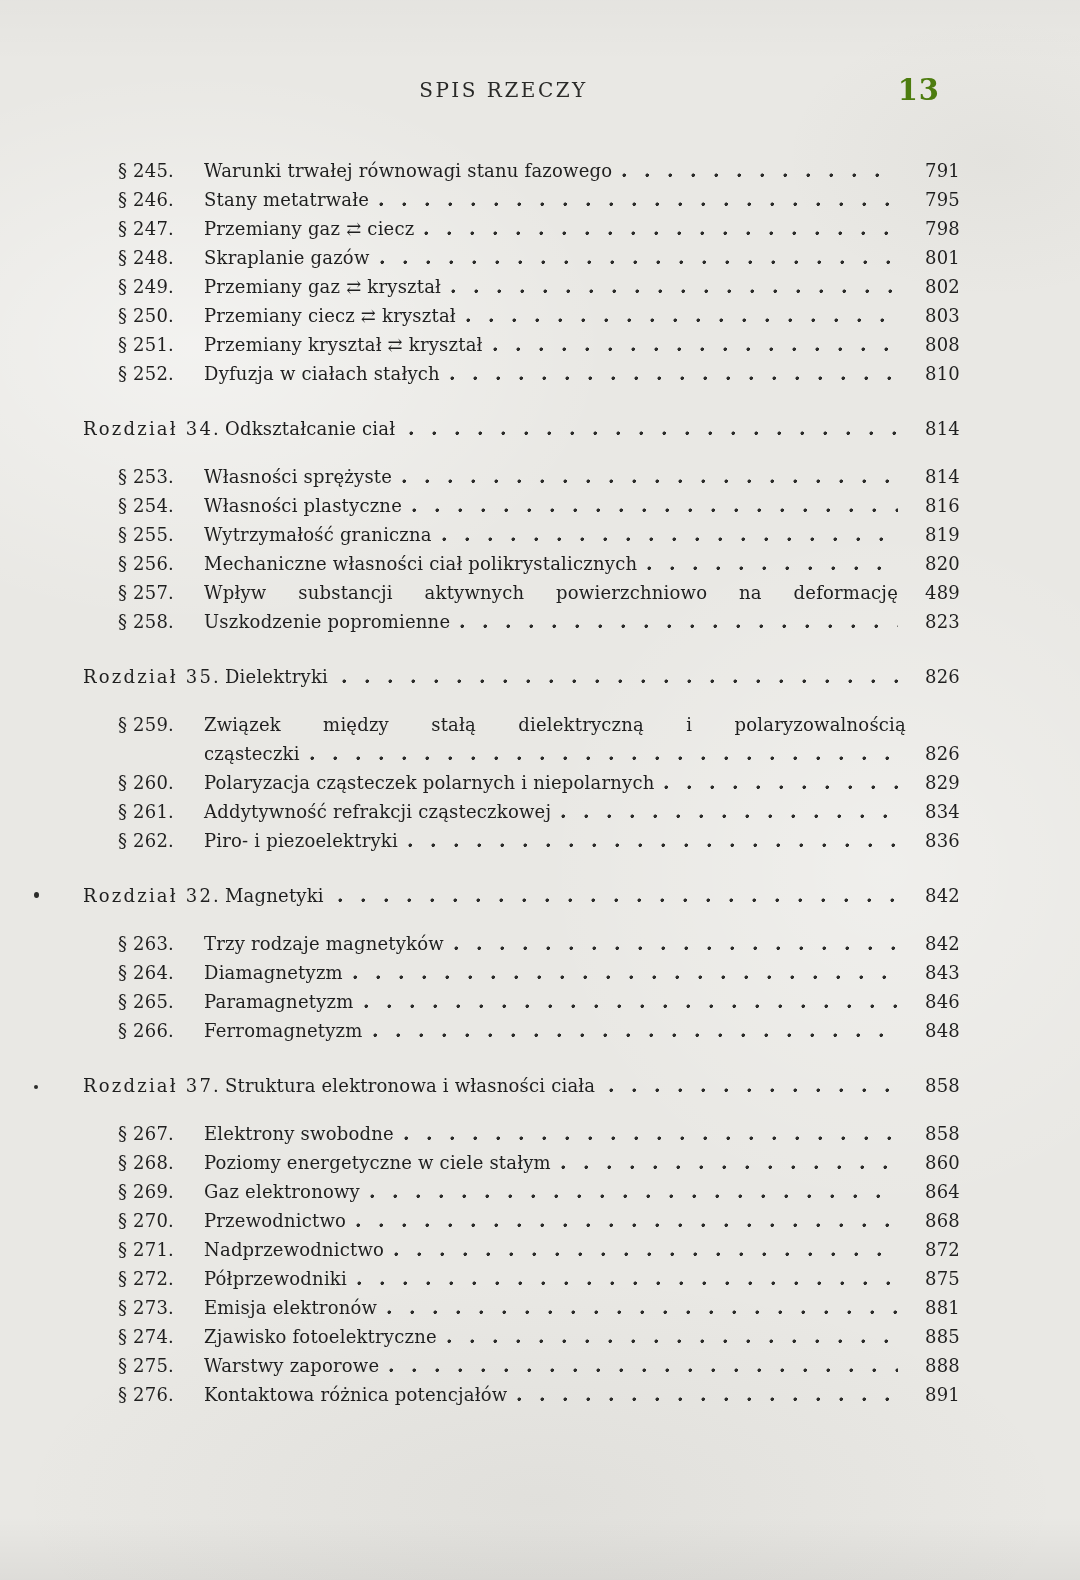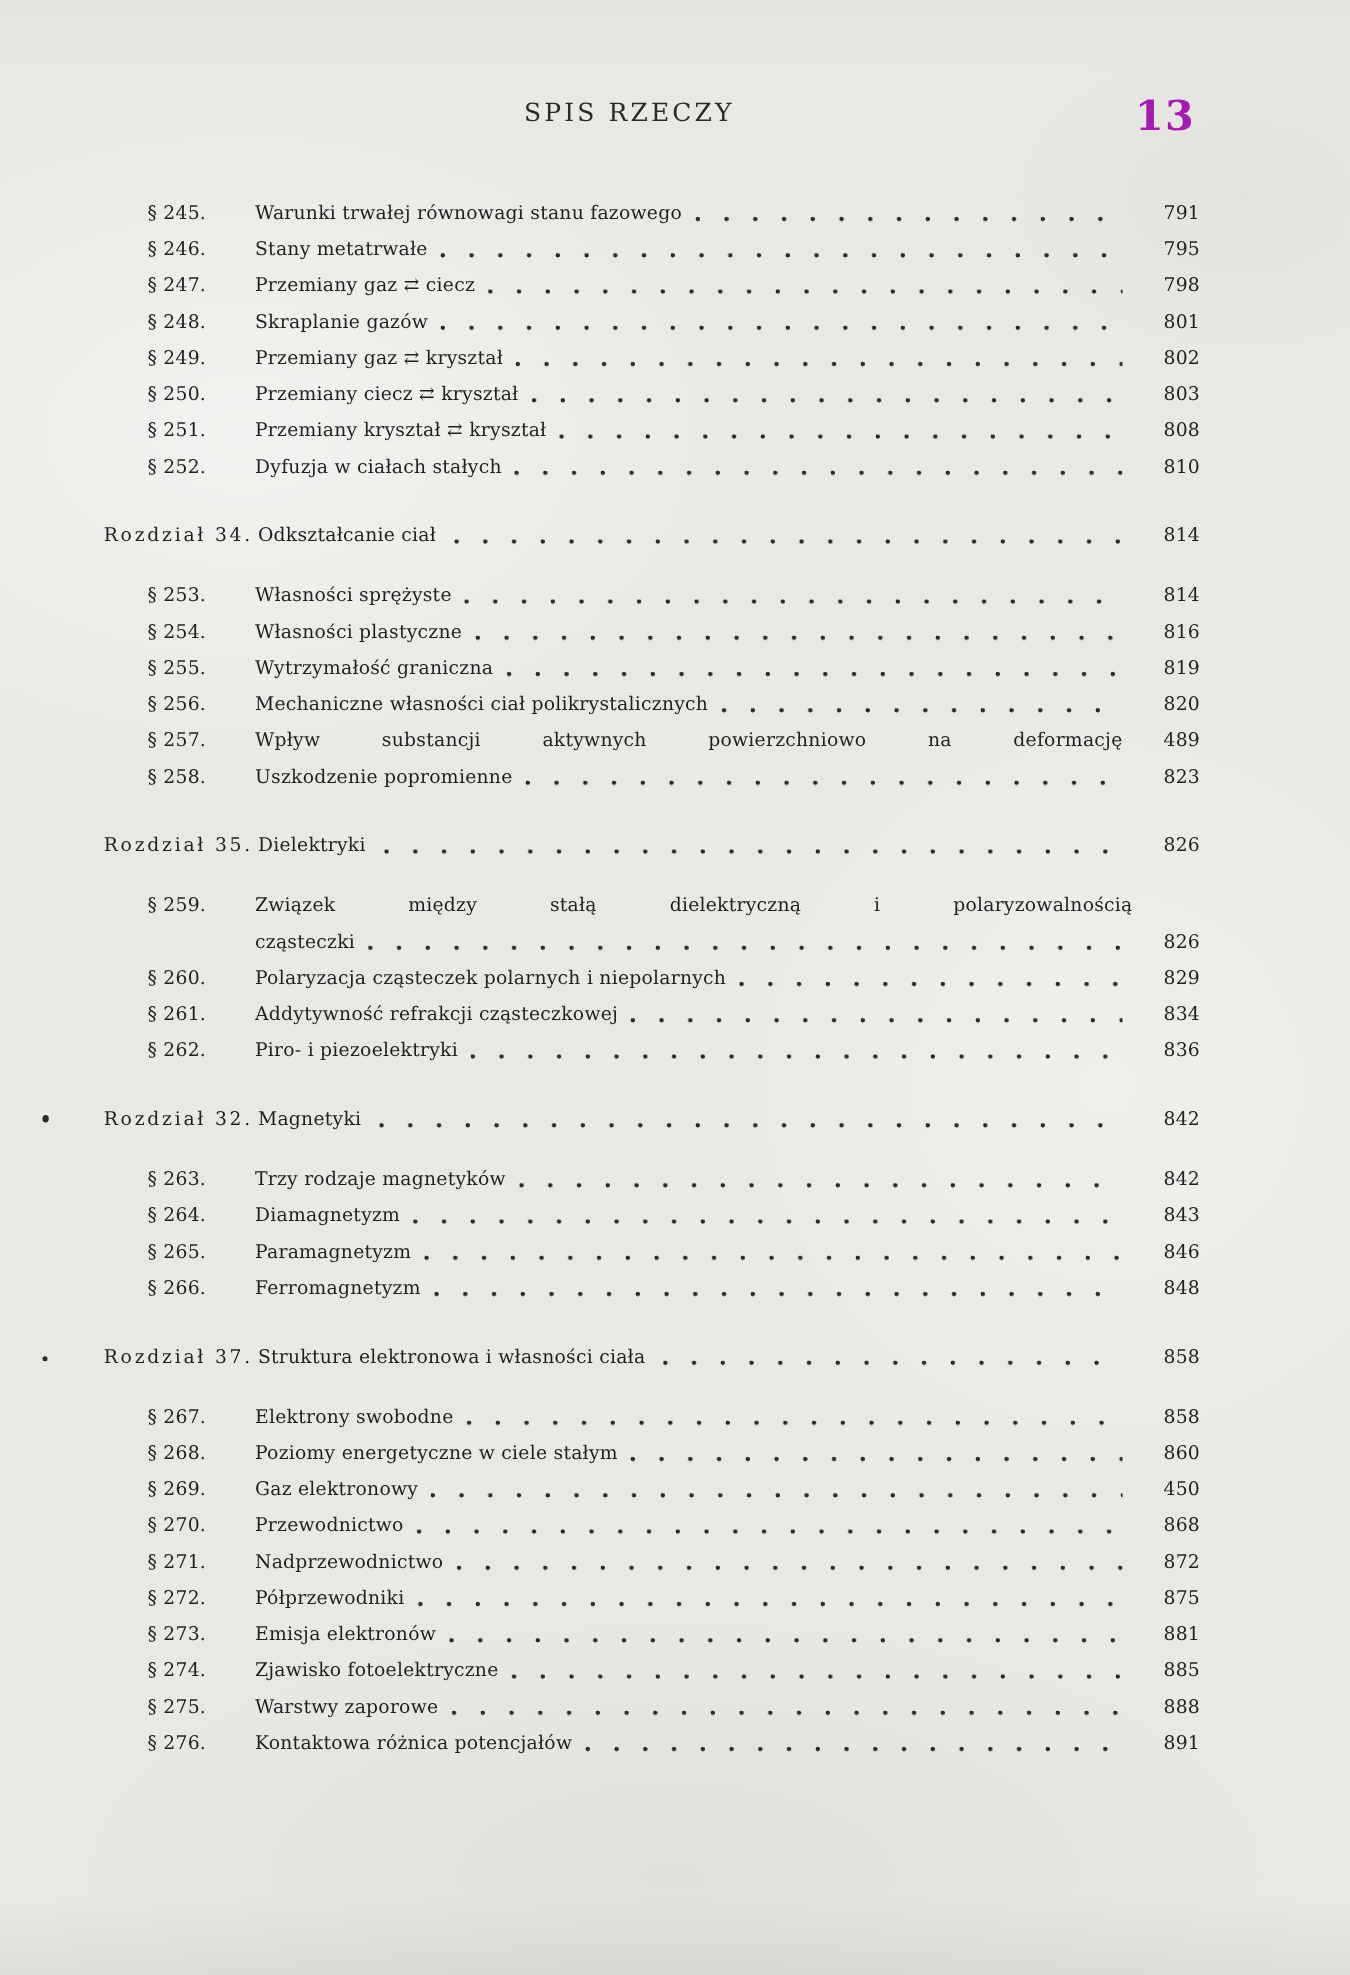--- a/index.html
+++ b/index.html
@@ -24,28 +24,28 @@
   .content{position:absolute;left:83px;top:78px;width:877px;}
 
   
   .running-head{position:relative;height:30px;margin-bottom:48px;}
   .head-title{
     display:block;text-align:center;
     font-size:20px;font-weight:400;letter-spacing:2.5px;
     color:#2a2a28;transform:translateX(-18px);
   }
   .head-page{
-    position:absolute;right:4px;top:-5px;
-    font-size:33px;font-weight:700;letter-spacing:1px;color:#a21caf;
+    position:absolute;right:20px;top:-5px;
+    font-size:29px;font-weight:700;letter-spacing:1px;color:#4d7c0f;
   }
 
   
   .row{
     display:flex;align-items:flex-start;
-    line-height:29px;font-size:15px;letter-spacing:.2px;
+    line-height:29px;font-size:18px;letter-spacing:.2px;
     white-space:nowrap;
   }
   .entry{padding-left:35px;}
   .entry .num{flex:0 0 86px;}
   .chapter{margin:26px 0 19px 0;position:relative;}
   .chapter .num{letter-spacing:2.2px;margin-right:4px;}
   .chapter .t{margin-right:4px;}
   .t{padding-right:6px;}
   .t.just{
     flex:1;white-space:normal;
@@ -249,21 +249,21 @@
         <div class="row entry">
           <span class="num">§ 268.</span>
           <span class="t">Poziomy energetyczne w ciele stałym</span>
           <span class="leader"></span>
           <span class="pg">860</span>
         </div>
         <div class="row entry">
           <span class="num">§ 269.</span>
           <span class="t">Gaz elektronowy</span>
           <span class="leader"></span>
-          <span class="pg">450</span>
+          <span class="pg">864</span>
         </div>
         <div class="row entry">
           <span class="num">§ 270.</span>
           <span class="t">Przewodnictwo</span>
           <span class="leader"></span>
           <span class="pg">868</span>
         </div>
         <div class="row entry">
           <span class="num">§ 271.</span>
           <span class="t">Nadprzewodnictwo</span>

